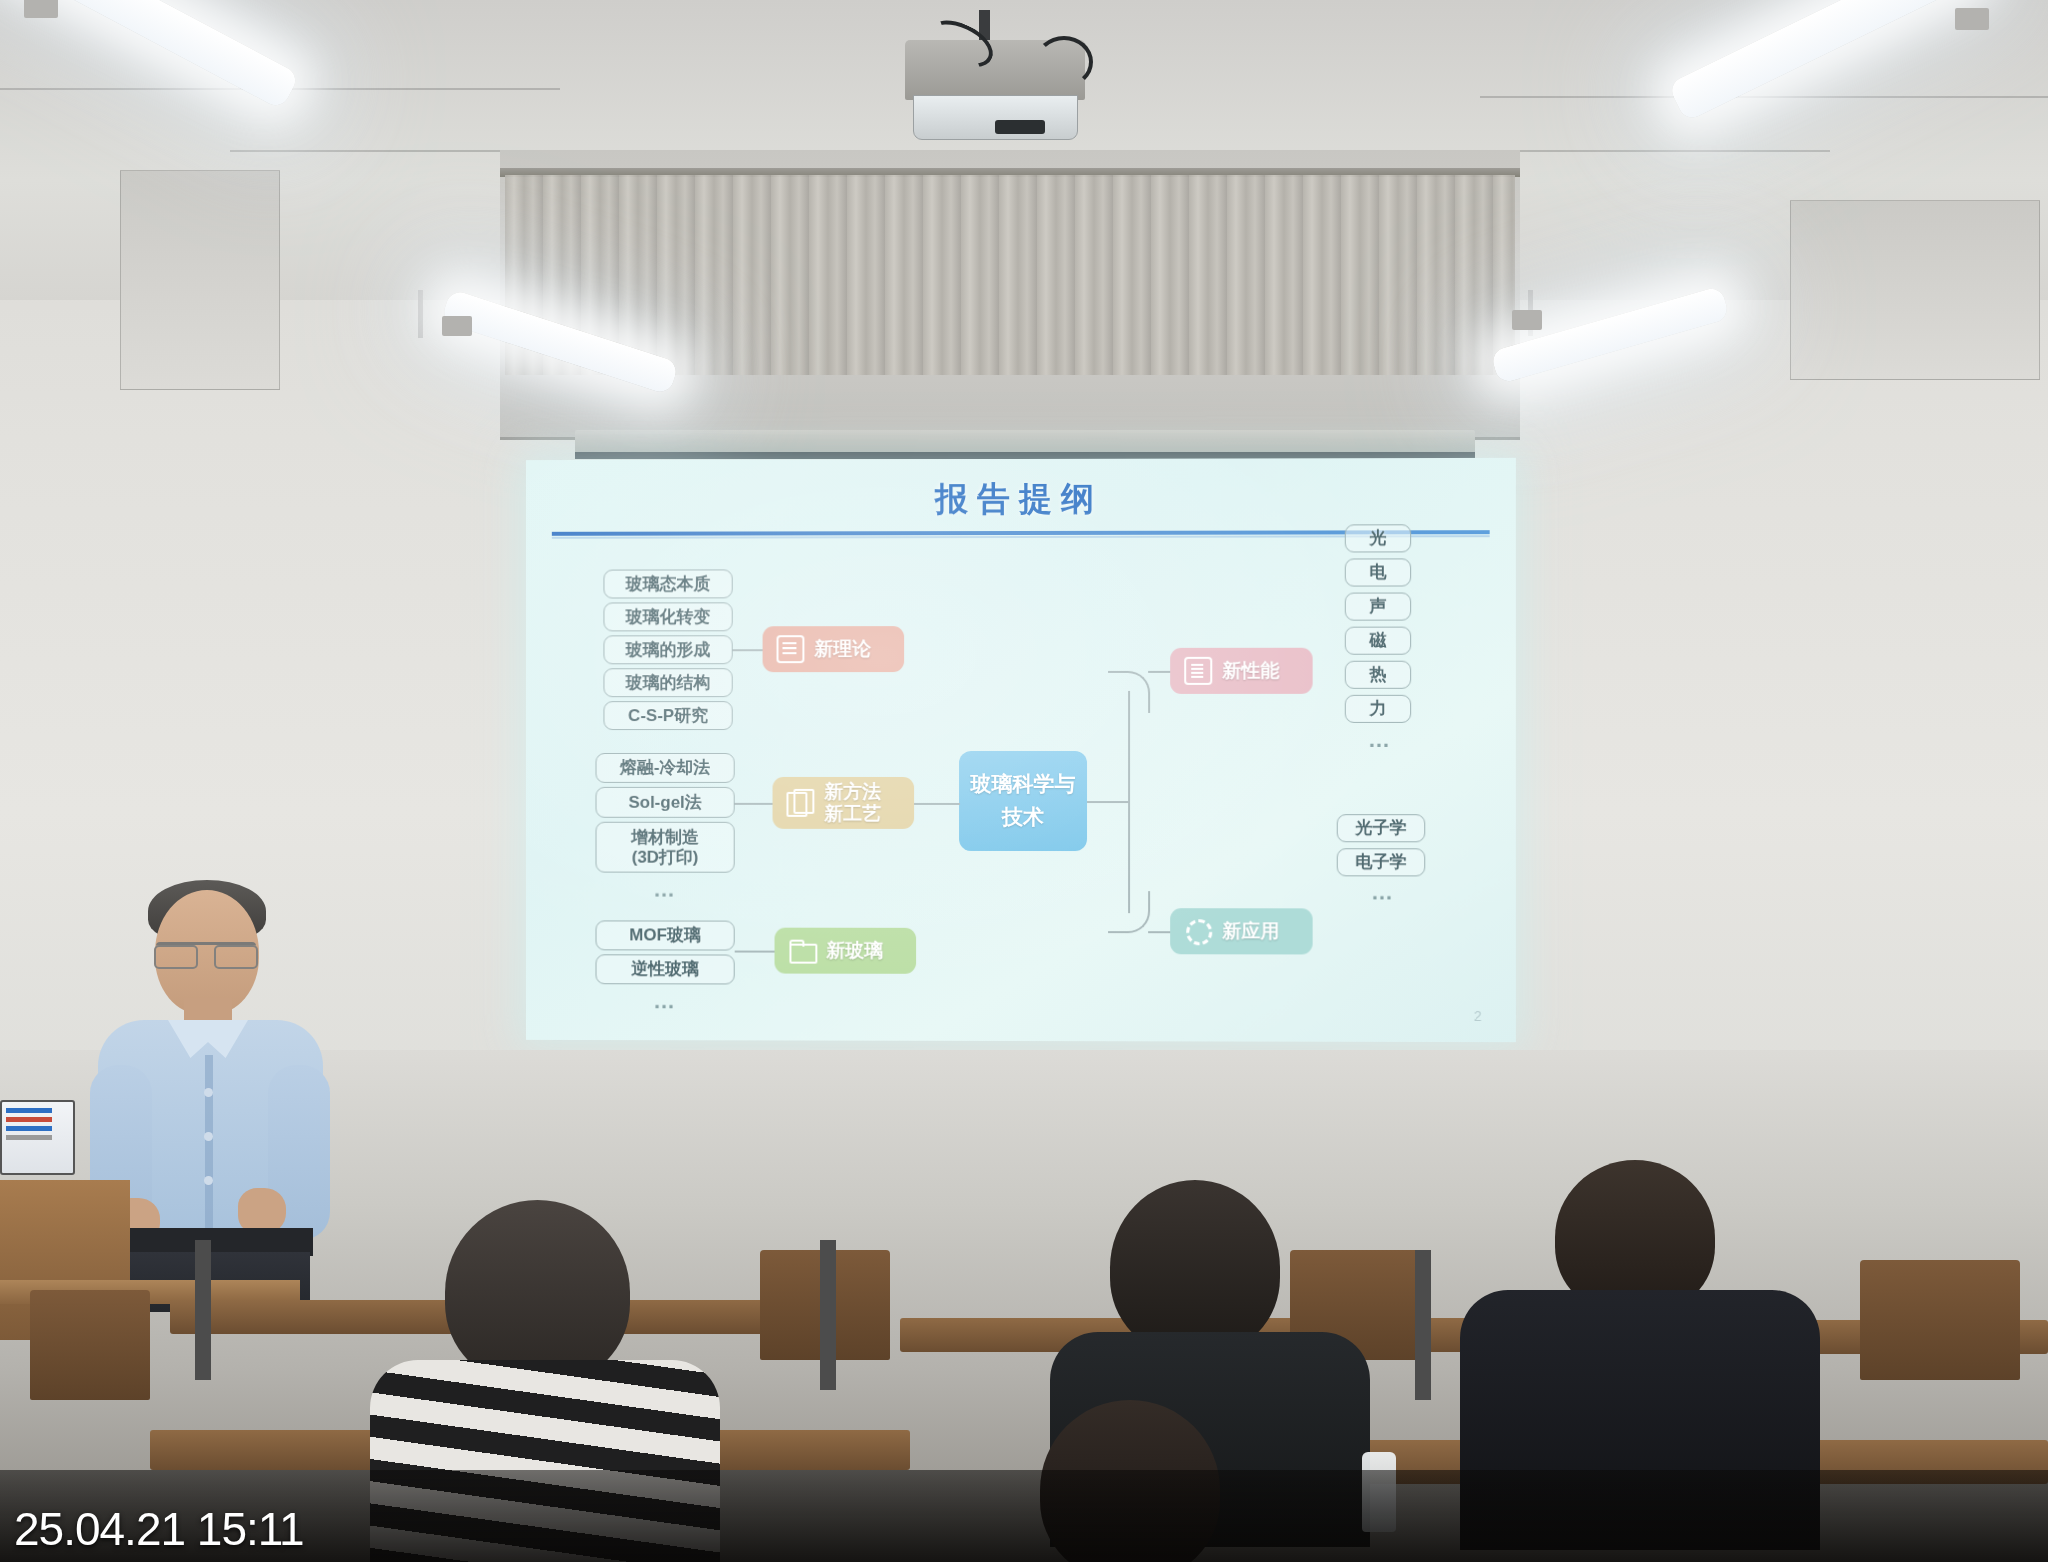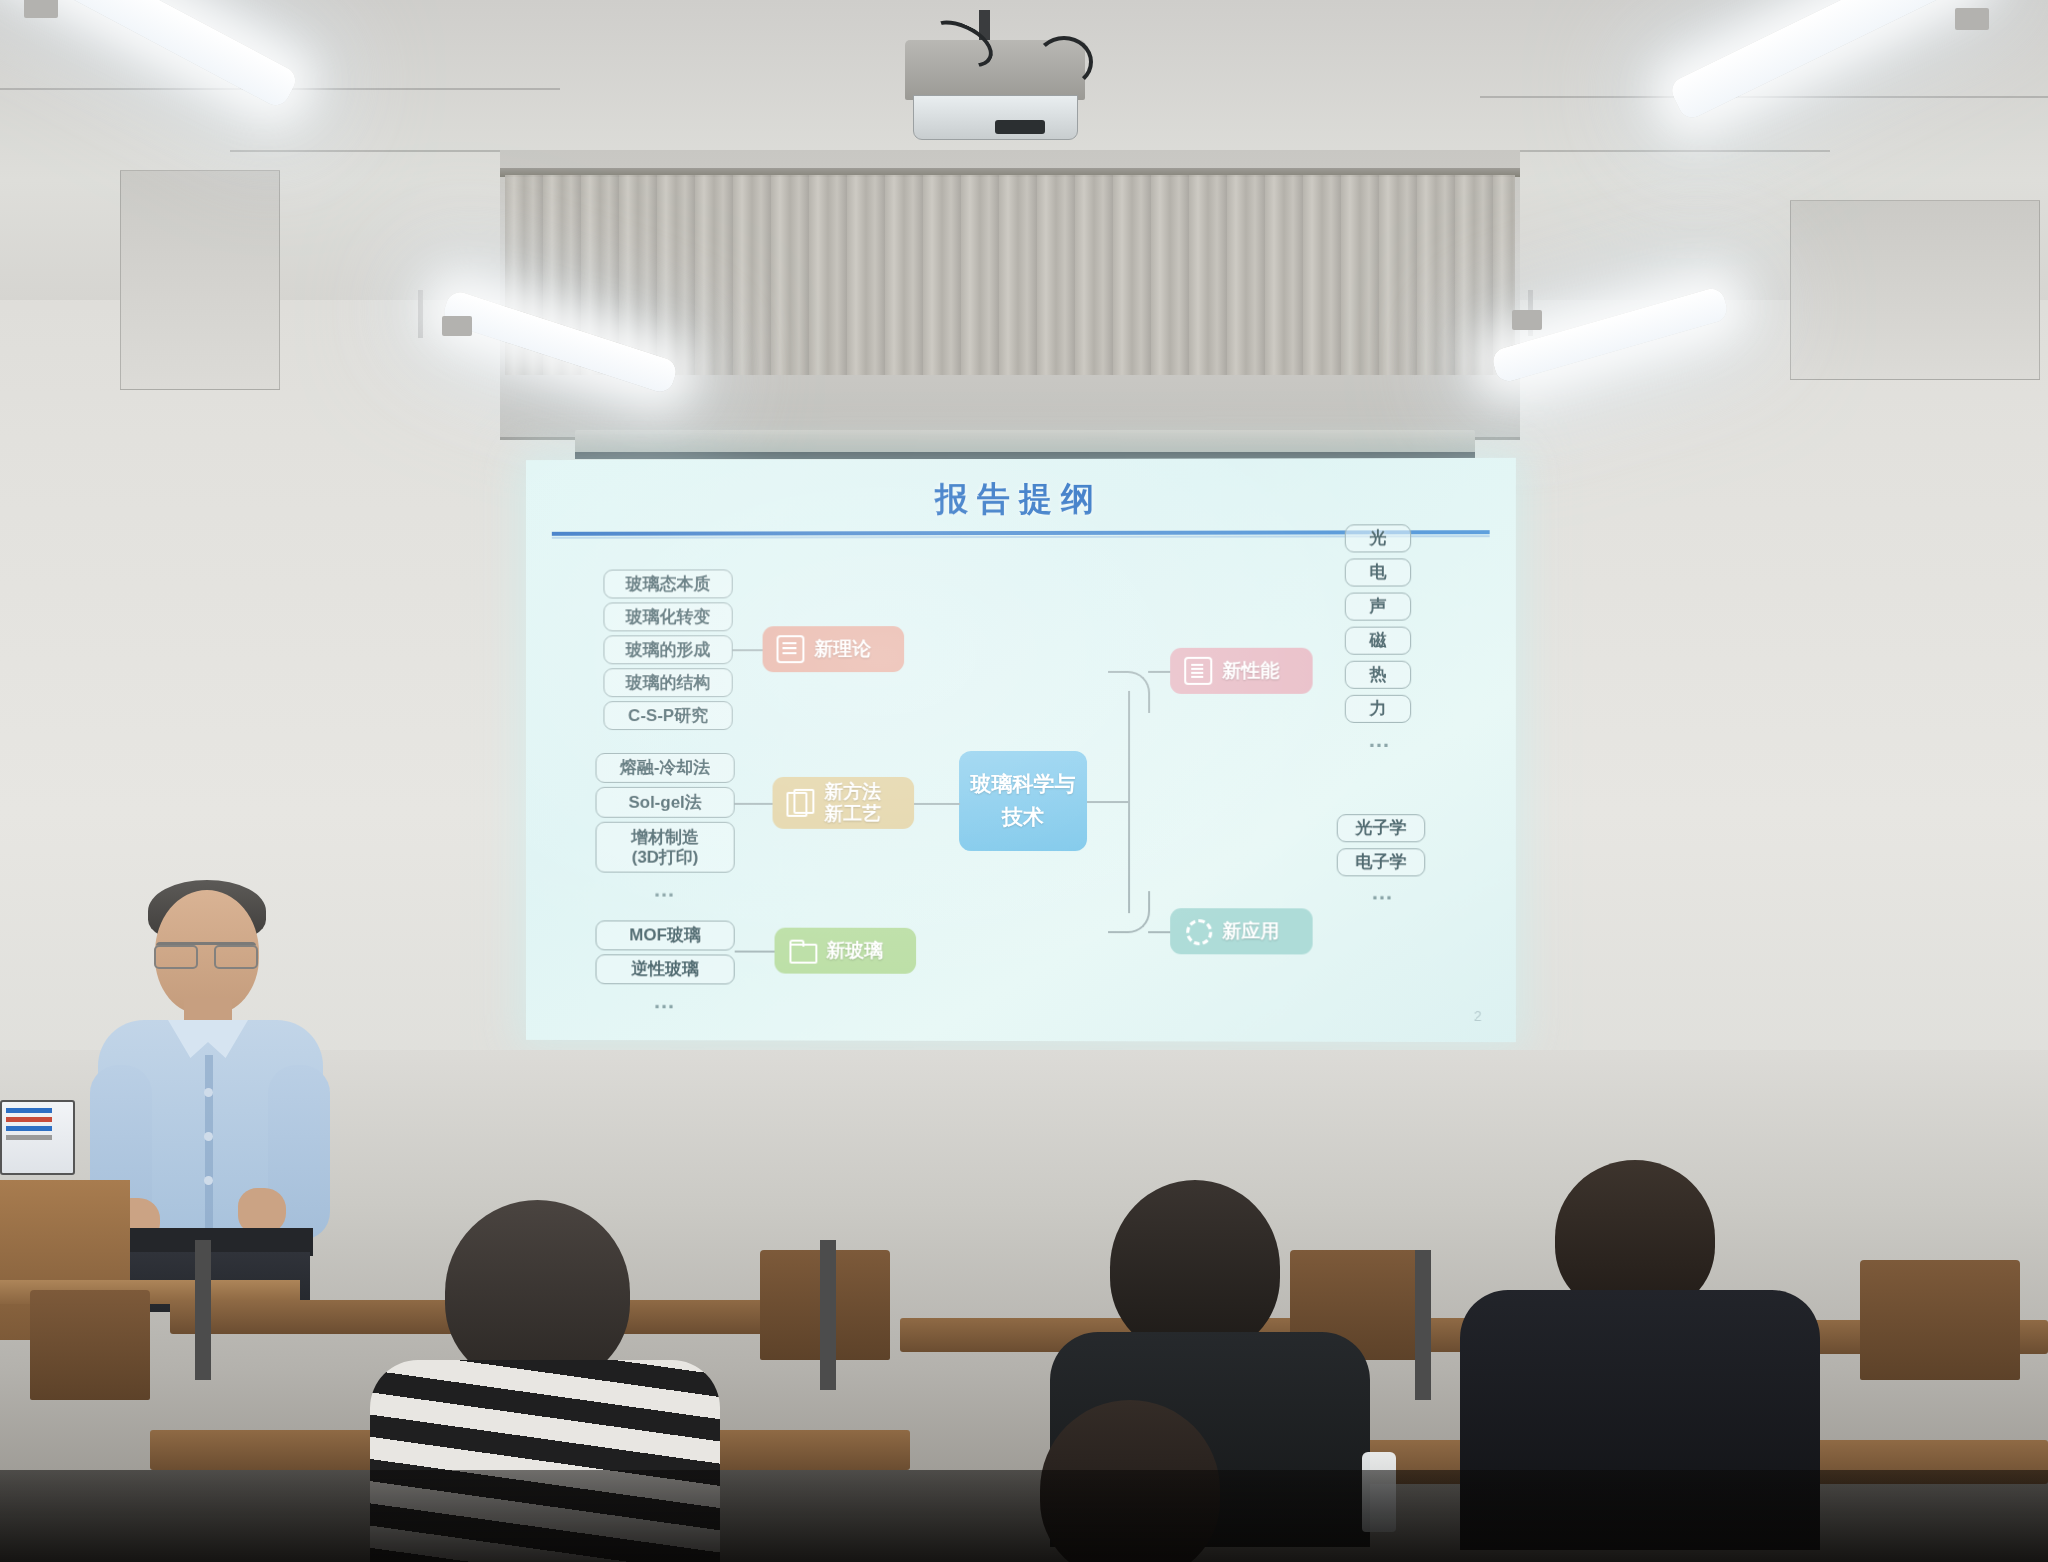--- a/index.html
+++ b/index.html
@@ -405,13 +405,14 @@
     <div class="b" style="left:-20px;top:130px;width:360px;height:260px;background:linear-gradient(180deg,#22242a,#101114);"></div>
   </div>
 
   <div style="position:absolute;left:1362px;top:1452px;width:34px;height:80px;
        background:linear-gradient(180deg,rgba(240,244,246,.92),rgba(205,212,216,.85));
        border-radius:6px 6px 4px 4px;"></div>
 
   <div style="position:absolute;left:0;bottom:0;width:100%;height:92px;
        background:linear-gradient(180deg,rgba(10,9,8,.55),rgba(8,7,6,.9));"></div>
 
+  <div id="timestamp">25.04.21 15:11</div>
 </div>
 
 </body></html>

